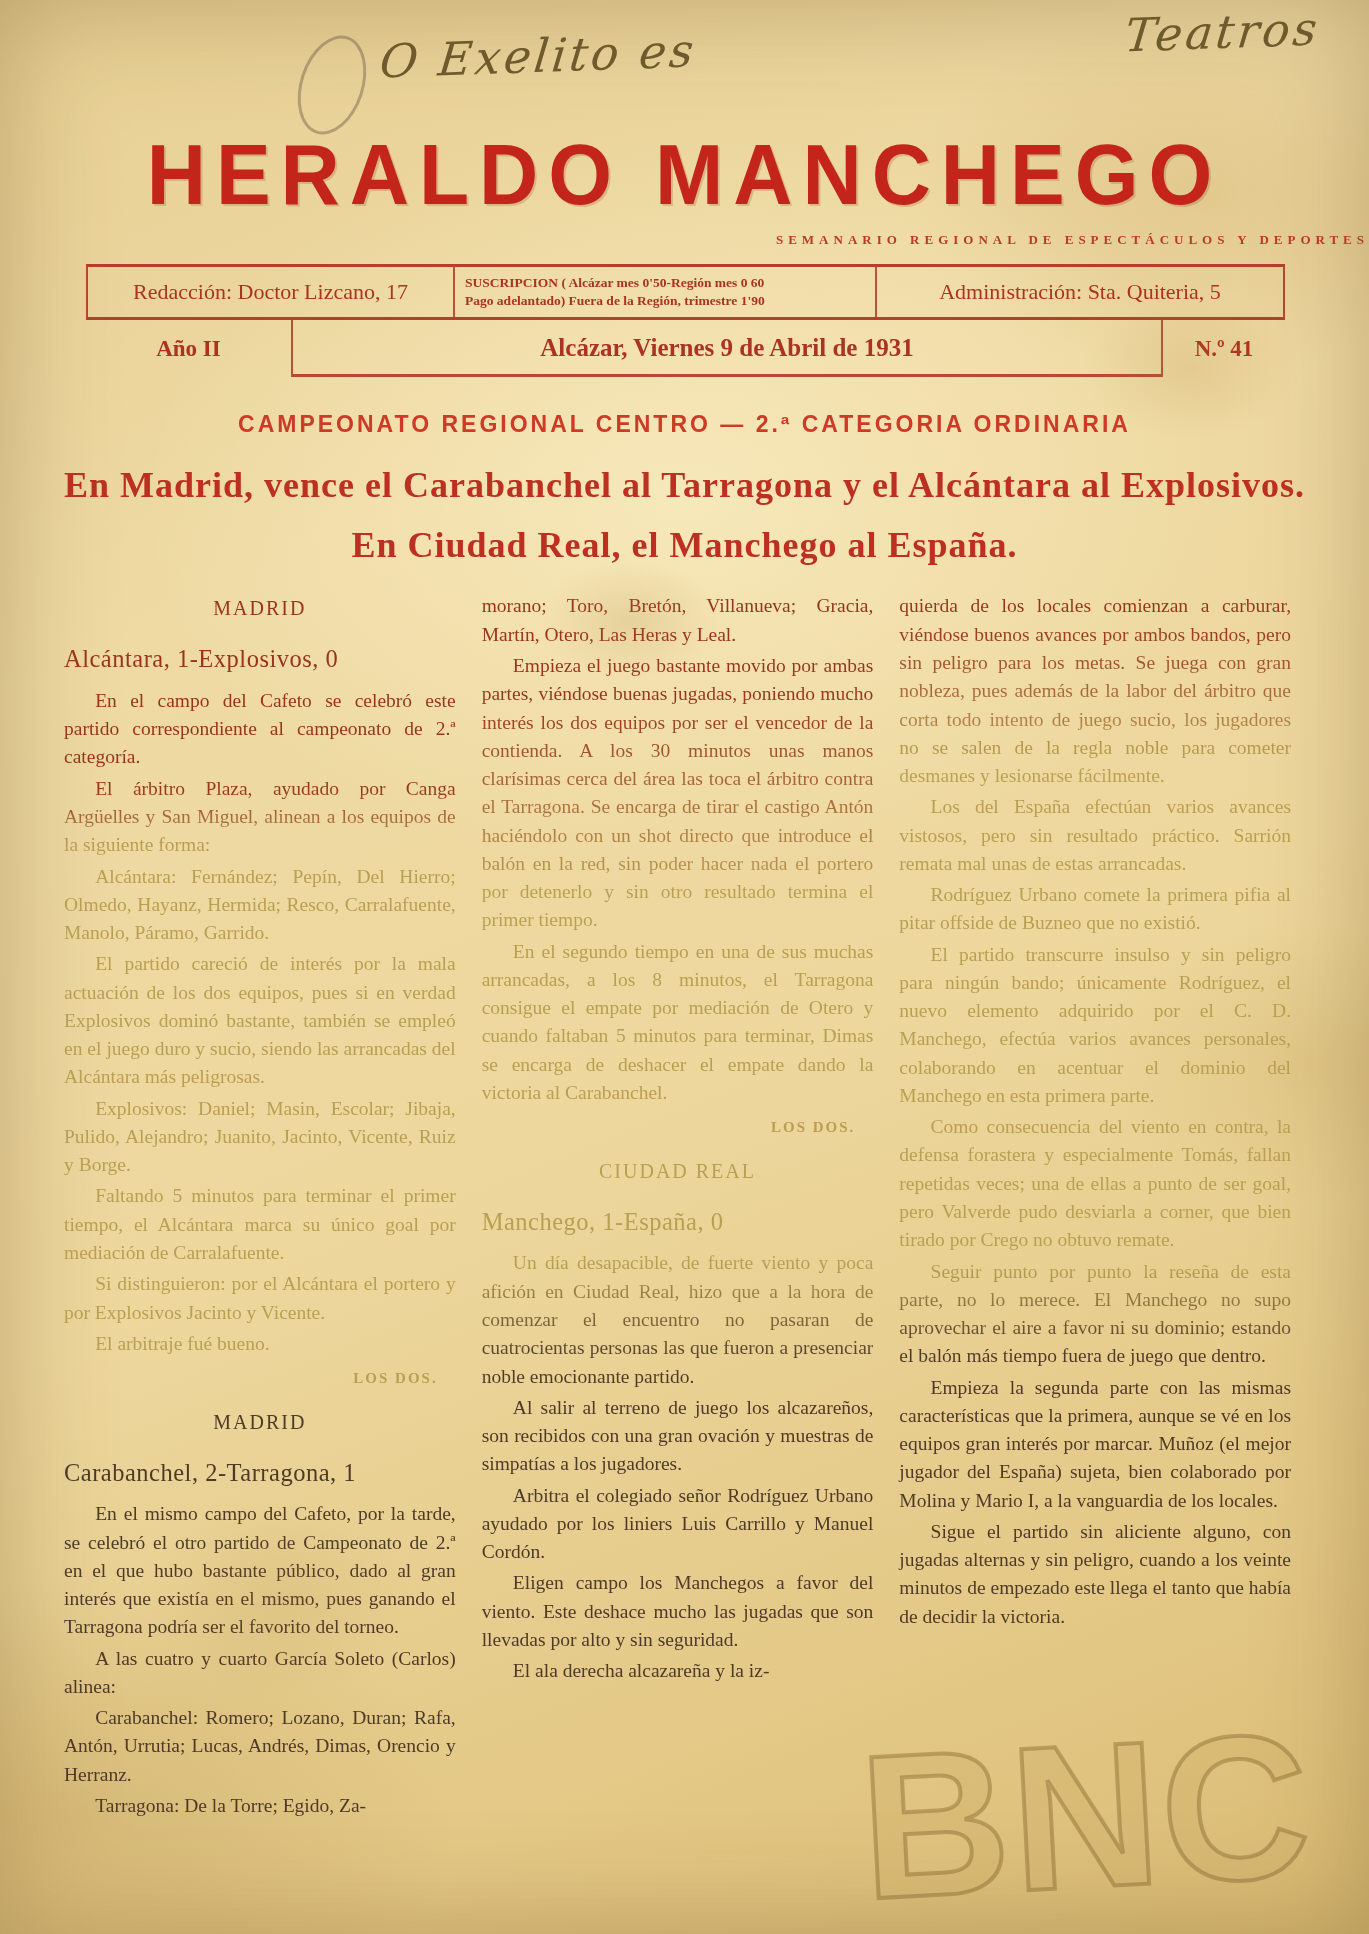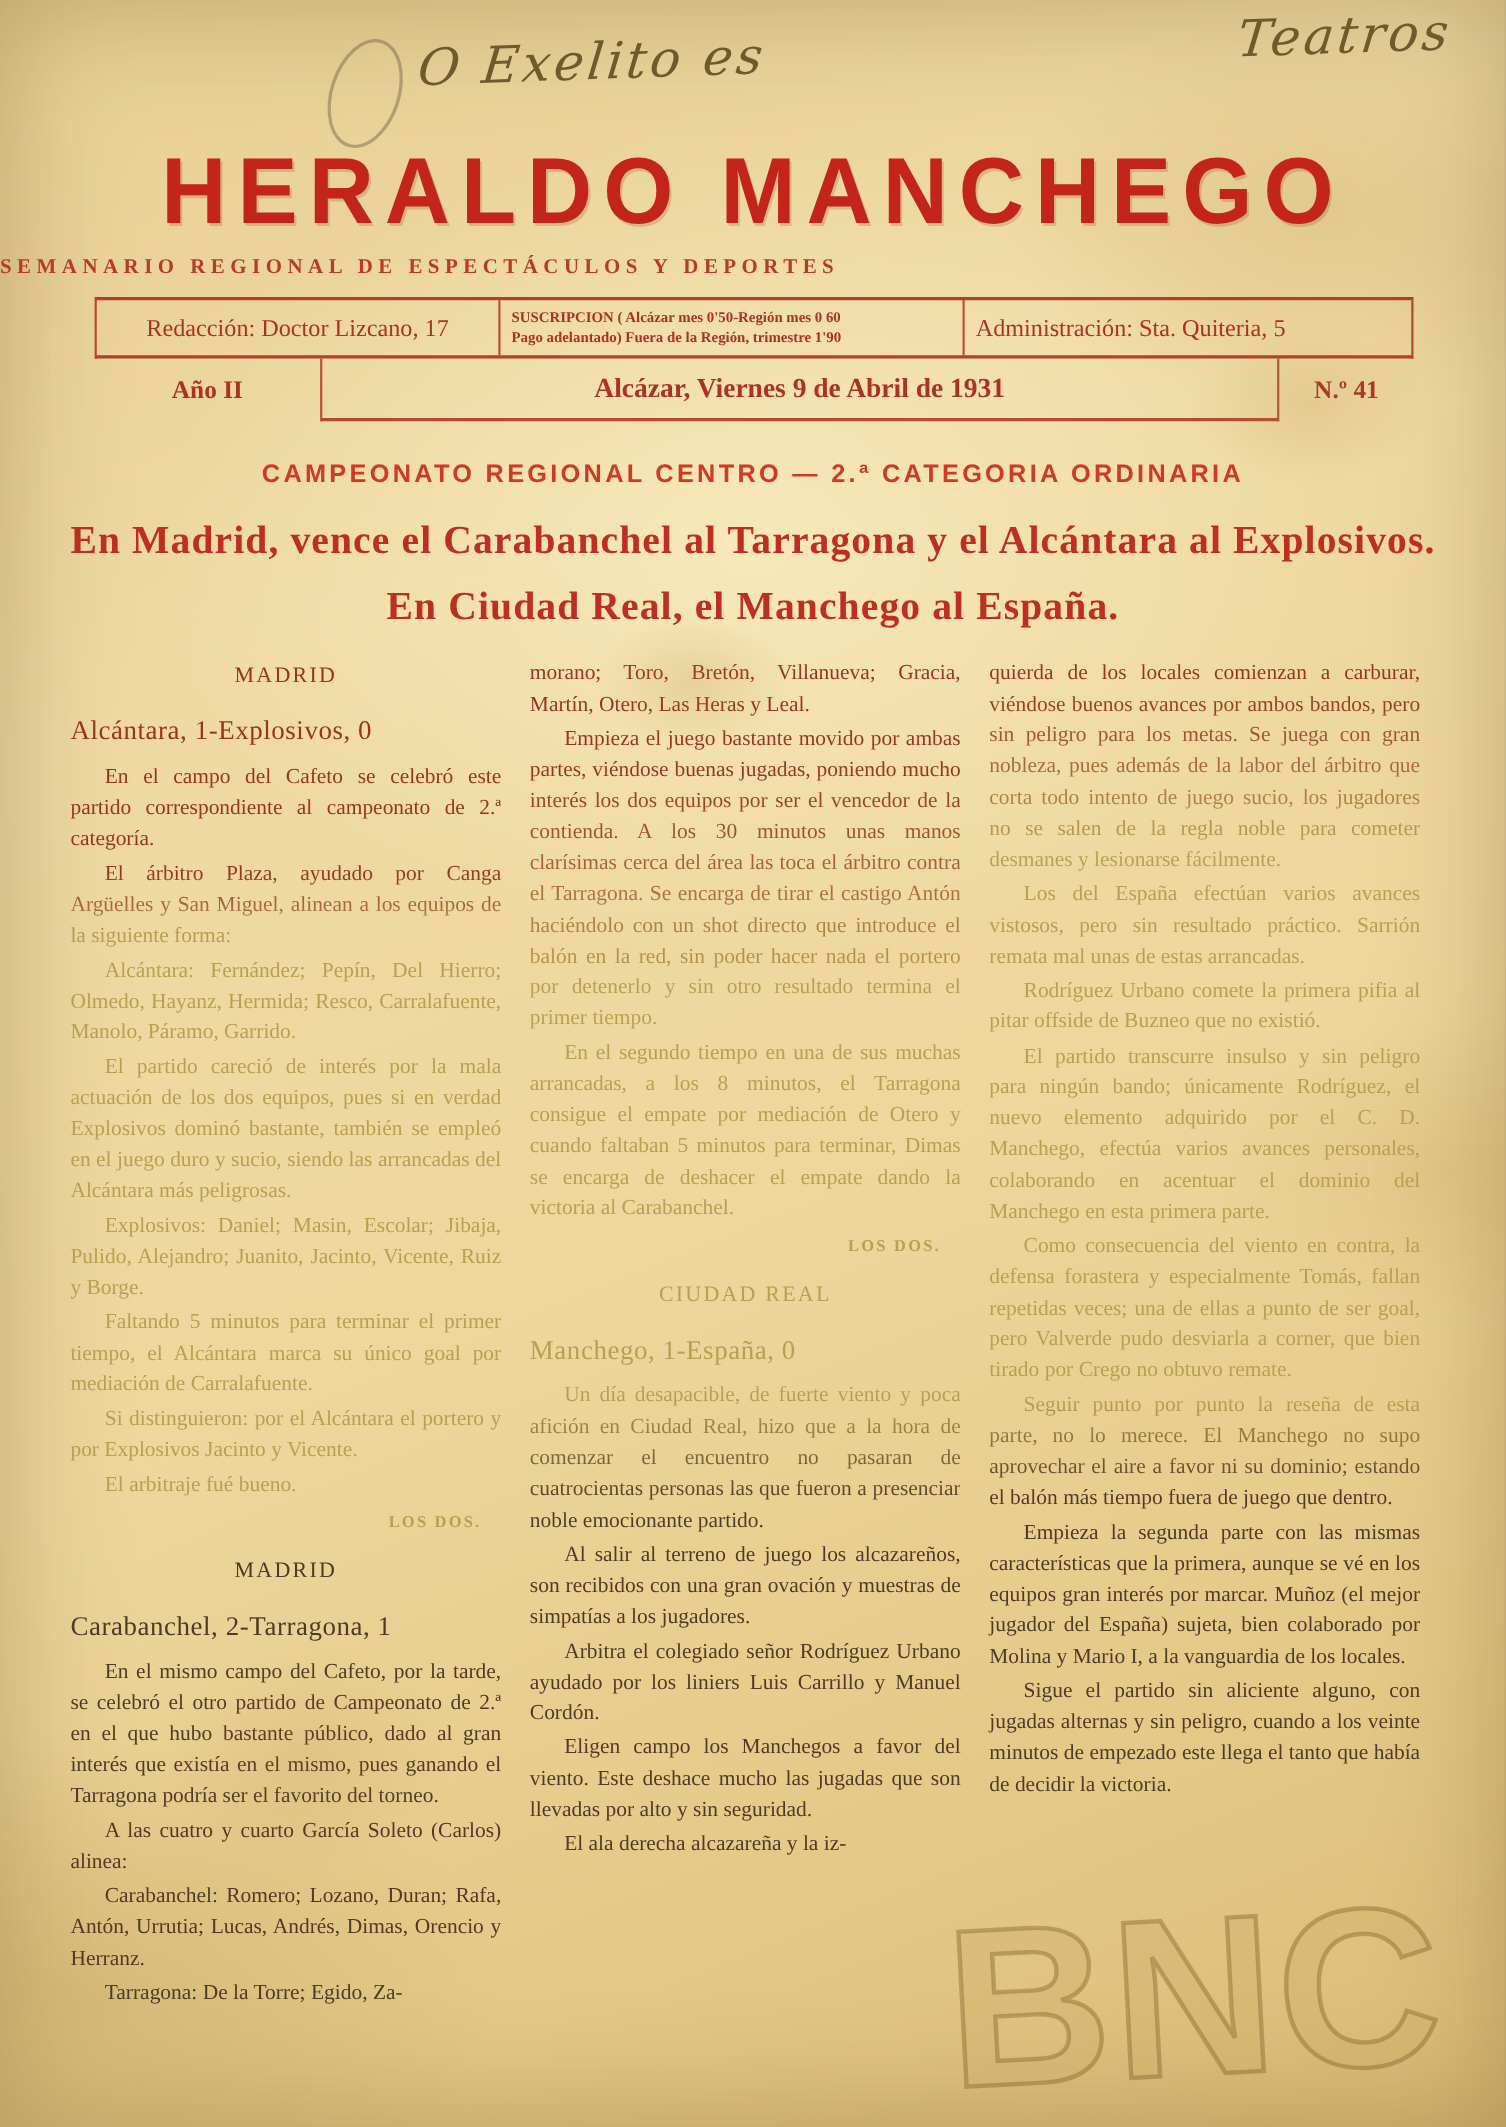--- a/index.html
+++ b/index.html
@@ -38,38 +38,38 @@
 
   
   .masthead{
     margin:128px 0 0;text-align:center;
     font-family:"Liberation Sans", sans-serif;font-weight:700;
     font-size:82px;letter-spacing:10px;color:#c3251a;
     transform:scaleY(1.04);
     text-shadow:2px 2px 0 rgba(140,25,15,.18);
   }
   .subtitle{
-    margin-top:10px;text-align:left;
+    margin-top:10px;text-align:right;
     font-family:"Liberation Serif", serif;font-weight:700;
-    font-size:19px;letter-spacing:5px;color:#bb3a27;
+    font-size:13px;letter-spacing:5px;color:#bb3a27;
   }
 
   
   .infobar{
     margin:16px 84px 0 86px;
     border:2px solid rgba(172,48,32,.85);
     border-top:3px solid rgba(172,48,32,.9);
     border-bottom:3px solid rgba(172,48,32,.9);
     display:flex;align-items:stretch;color:#ac3222;
   }
   .infobar .cell{display:flex;flex-direction:column;justify-content:center;padding:7px 10px;}
   .infobar .left{flex:0 0 345px;font-size:22px;text-align:center;}
   .infobar .mid{flex:0 0 400px;border-left:2px solid rgba(172,48,32,.8);border-right:2px solid rgba(172,48,32,.8);
     font-size:13.5px;line-height:1.35;text-align:left;font-weight:700;}
-  .infobar .right{flex:1;font-size:22px;border-radius:15px;}
+  .infobar .right{flex:1;font-size:22px;text-align:center;border-radius:15px;}
 
   
   .dateline{margin:0 84px 0 86px;display:flex;align-items:stretch;color:#ac3222;}
   .dateline .d-left{flex:0 0 205px;display:flex;align-items:center;justify-content:center;font-size:23px;font-weight:700;}
   .dateline .d-mid{
     flex:0 0 868px;padding:14px 0 12px;text-align:center;font-size:25px;font-weight:700;
     border-left:2px solid rgba(172,48,32,.8);border-right:2px solid rgba(172,48,32,.8);
     border-bottom:3px solid rgba(172,48,32,.85);
   }
   .dateline .d-right{flex:1;display:flex;align-items:center;justify-content:center;font-size:23px;font-weight:700;}

